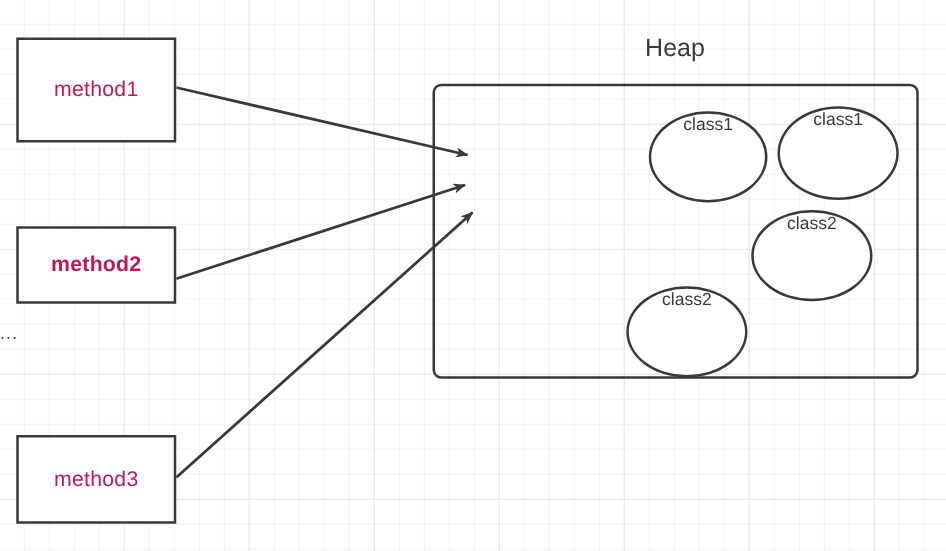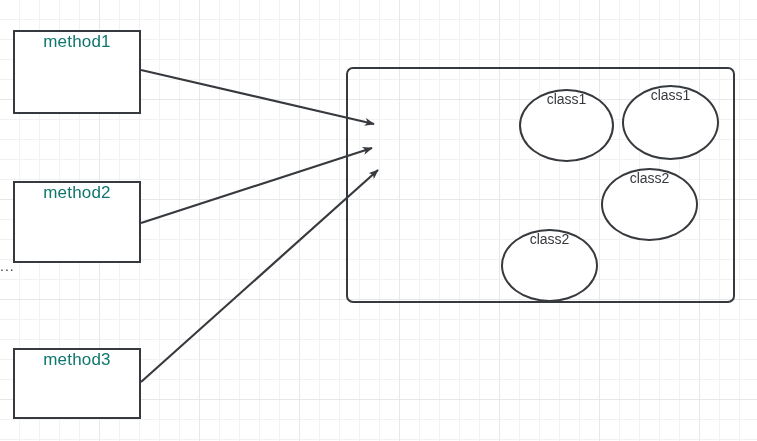--- a/index.html
+++ b/index.html
@@ -36,22 +36,23 @@
     width: 757px;
     height: 441px;
     pointer-events: none;
   }
   .node-box {
     position: absolute;
     box-sizing: border-box;
     background: #ffffff;
     border: 2px solid #36393d;
     display: flex;
+    align-items: center;
     justify-content: center;
-    color: #0f766e;
+    color: #be185d;
     font-size: 17px;
     letter-spacing: 0.2px;
   }
   .heap-container {
     position: absolute;
     box-sizing: border-box;
     background: transparent;
     border: 2px solid #36393d;
     border-radius: 7px;
   }
@@ -99,28 +100,29 @@
     </defs>
     <line class="edge-line" id="edge-0" stroke="#36393d" stroke-width="2.2" marker-end="url(#arrow-head)" x1="141" y1="70" x2="374" y2="124"></line>
     <line class="edge-line" id="edge-1" stroke="#36393d" stroke-width="2.2" marker-end="url(#arrow-head)" x1="141" y1="223" x2="372" y2="148"></line>
     <line class="edge-line" id="edge-2" stroke="#36393d" stroke-width="2.2" marker-end="url(#arrow-head)" x1="141" y1="382" x2="378" y2="170"></line>
   </svg>
 
   <div class="node-box" id="method-box-0" style="left: 13px; top: 30px; width: 128px; height: 84px;">
     <span>method1</span>
   </div>
 
-  <div class="node-box" id="method-box-1" style="left: 13px; top: 181px; width: 128px; height: 82px;">
+  <div class="node-box" id="method-box-1" style="left: 13px; top: 181px; width: 128px; height: 62px; font-weight: bold;">
     <span>method2</span>
   </div>
 
   <div class="node-box" id="method-box-2" style="left: 13px; top: 348px; width: 128px; height: 71px;">
     <span>method3</span>
   </div>
 
+  <div class="heap-title" id="heap-title" style="left: 490px; top: 28px; width: 100px;">Heap</div>
 
   <div class="heap-container" id="heap-box" style="left: 346px; top: 67px; width: 389px; height: 236px;"></div>
 
 
   <div class="ellipse" id="obj-1" style="left: 519px; top: 89px; width: 95px; height: 73px;">
     <span>class1</span>
   </div>
 
   <div class="ellipse" id="obj-2" style="left: 622px; top: 85px; width: 97px; height: 75px;">
     <span>class1</span>

